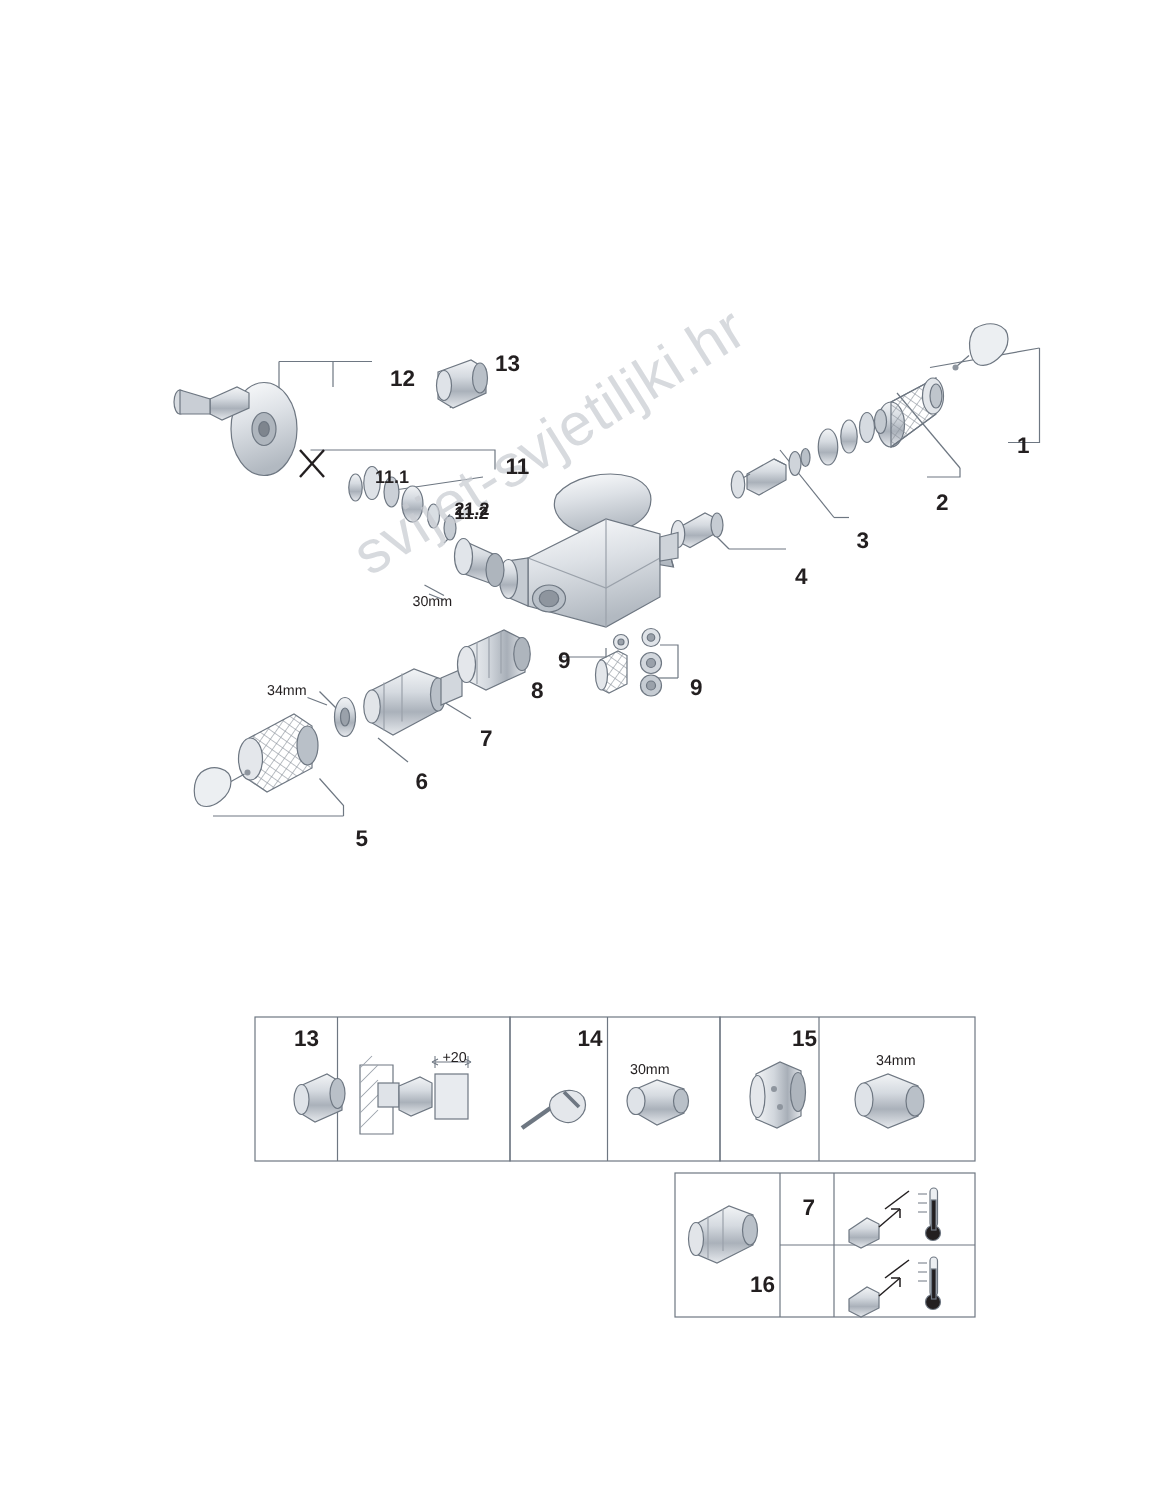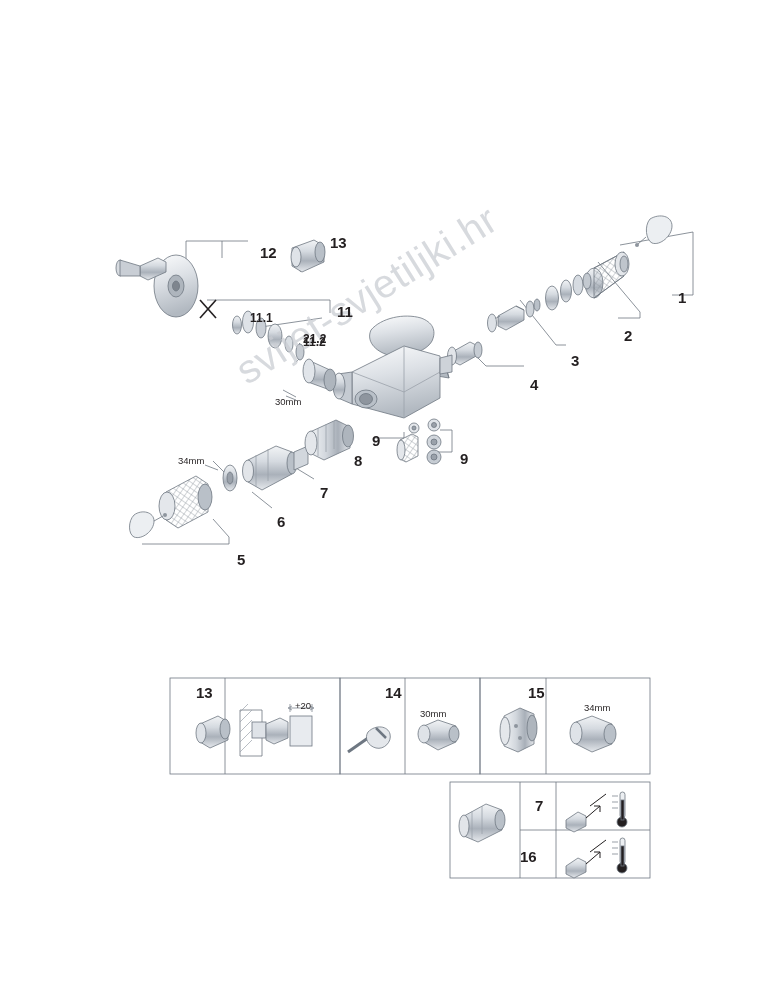--- a/index.html
+++ b/index.html
@@ -372,19 +372,19 @@
     <div class="lbl big" style="left:330px; top:234px;">13</div>
     <div class="lbl dim" style="left:275px; top:396px;">30mm</div>
     <div class="lbl dim" style="left:178px; top:455px;">34mm</div>
   </div>
 
   <div>
     <div class="lbl box" style="left:196px; top:684px;">13</div>
     <div class="lbl box" style="left:385px; top:684px;">14</div>
     <div class="lbl box" style="left:504px; top:684px;margin-left:24px;">15</div>
     <div class="lbl box" style="left:535px; top:797px;">7</div>
-    <div class="lbl box" style="left:520px; top:848px;">16</div>
+    <div class="lbl box" style="left:500px; top:848px;">16</div>
     <div class="lbl boxdim" style="left:295px; top:700px;">+20</div>
     <div class="lbl boxdim" style="left:420px; top:708px;">30mm</div>
     <div class="lbl boxdim" style="left:584px; top:702px;">34mm</div>
   </div>
 
 </div>
 
 </body></html>

